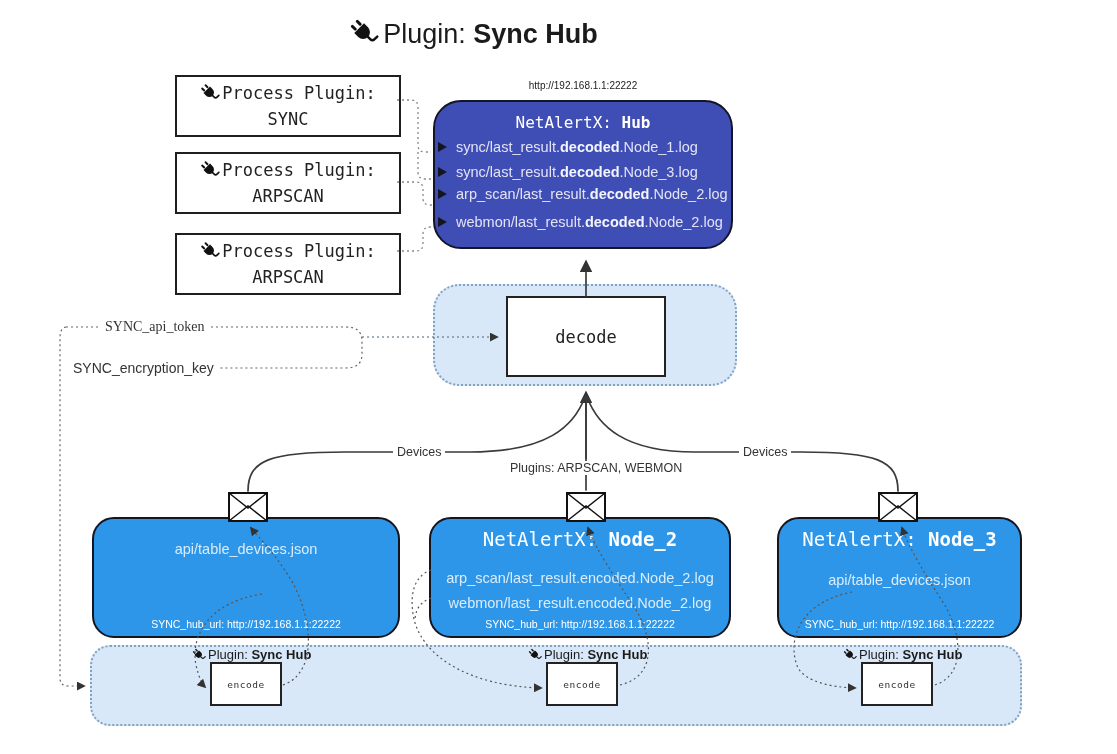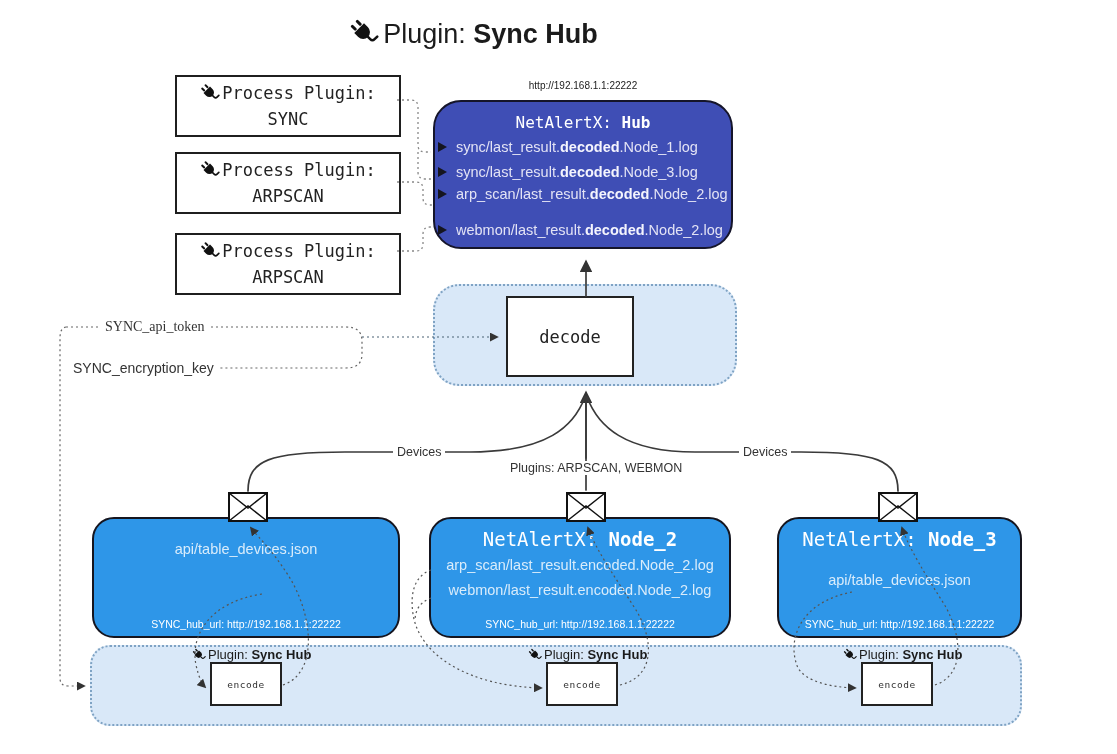--- a/index.html
+++ b/index.html
@@ -22,44 +22,44 @@
   .hub-url{left:433px;top:80px;width:300px;text-align:center;font-size:10px;color:#222;z-index:6;}
   .hub{left:433px;top:100px;width:300px;height:149px;background:#3f4eb5;border:2px solid #15152a;
     border-radius:28px;box-sizing:border-box;z-index:2;}
   .hub-title{margin-top:11px;text-align:center;font-family:"DejaVu Sans Mono",monospace;
     font-size:16px;color:#fff;}
   .hub-title b{font-weight:700;}
   .hub-file{position:relative;margin:0 0 0 9px;padding-left:12px;font-size:14.5px;color:#e3e3f5;white-space:nowrap;}
   .hub-file .tri{position:absolute;left:-6px;top:3px;width:0;height:0;
     border-left:9px solid #15151f;border-top:5px solid transparent;border-bottom:5px solid transparent;}
   .hub-file b{font-weight:700;color:#f4f4fd;}
-  .hf1{margin-top:7px;} .hf2{margin-top:9px;} .hf3{margin-top:6px;} .hf4{margin-top:20px;}
+  .hf1{margin-top:7px;} .hf2{margin-top:9px;} .hf3{margin-top:6px;} .hf4{margin-top:12px;}
   
   .decode-wrap{left:433px;top:284px;width:304px;height:102px;background:#d9e8f8;
     border:2px dotted #7fa3c4;border-radius:26px;box-sizing:border-box;z-index:1;}
-  .decode-box{left:506px;top:296px;width:128px;height:81px;background:#fff;border:2px solid #222;
+  .decode-box{left:506px;top:296px;width:160px;height:81px;background:#fff;border:2px solid #222;
     box-sizing:border-box;display:flex;align-items:center;justify-content:center;
     font-family:"DejaVu Sans Mono",monospace;font-size:17px;color:#222;z-index:2;}
   
   .setting{background:#fff;padding:0 5px;font-size:14px;color:#333;z-index:6;white-space:nowrap;}
   .tok{left:100px;top:319px;font-family:Liberation Serif, serif;} .key{left:68px;top:360px;}
   
   .edge-label{background:#fff;padding:0 4px;font-size:12.5px;color:#333;z-index:6;white-space:nowrap;}
   .dev-l{left:393px;top:445px;} .dev-r{left:739px;top:445px;}
   .plug-mid{left:506px;top:461px;}
   
   .node{background:#2e96e8;border:2px solid #15151f;border-radius:22px;box-sizing:border-box;
     top:517px;height:121px;z-index:2;}
   .n1{left:92px;width:308px;} .n2{left:429px;width:302px;} .n3{left:777px;width:245px;}
   .node-title{margin-top:9px;text-align:center;font-family:"DejaVu Sans Mono",monospace;
     font-size:19px;color:#fff;white-space:nowrap;}
   .node-title b{font-weight:700;}
   .node-file{text-align:center;font-size:14.5px;color:#d9ecfb;white-space:nowrap;}
   .nf-single{margin-top:22px;}
-  .nf-a{margin-top:7px;} .nf-b{margin-top:9px;}
+  .nf-a{margin-top:20px;} .nf-b{margin-top:9px;}
   .node-huburl{position:absolute;bottom:6px;left:0;width:100%;text-align:center;
     font-size:10.5px;color:#fff;white-space:nowrap;}
   
   .envelope{width:40px;height:30px;z-index:3;}
   .env1{left:228px;top:492px;} .env2{left:566px;top:492px;} .env3{left:878px;top:492px;}
   
   .strip{left:90px;top:645px;width:932px;height:81px;background:#d9e8f8;
     border:2px dotted #7fa3c4;border-radius:20px;box-sizing:border-box;z-index:1;}
   .enc-label{z-index:2;font-size:13px;color:#1b1b1b;white-space:nowrap;display:flex;align-items:center;}
   .enc-label .plug{width:14px;height:14px;margin-right:2px;}

